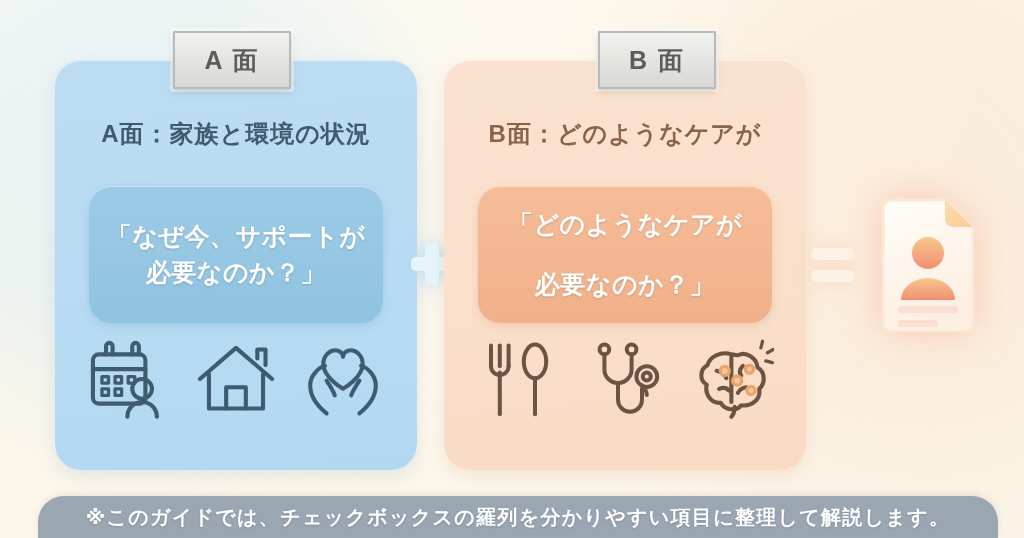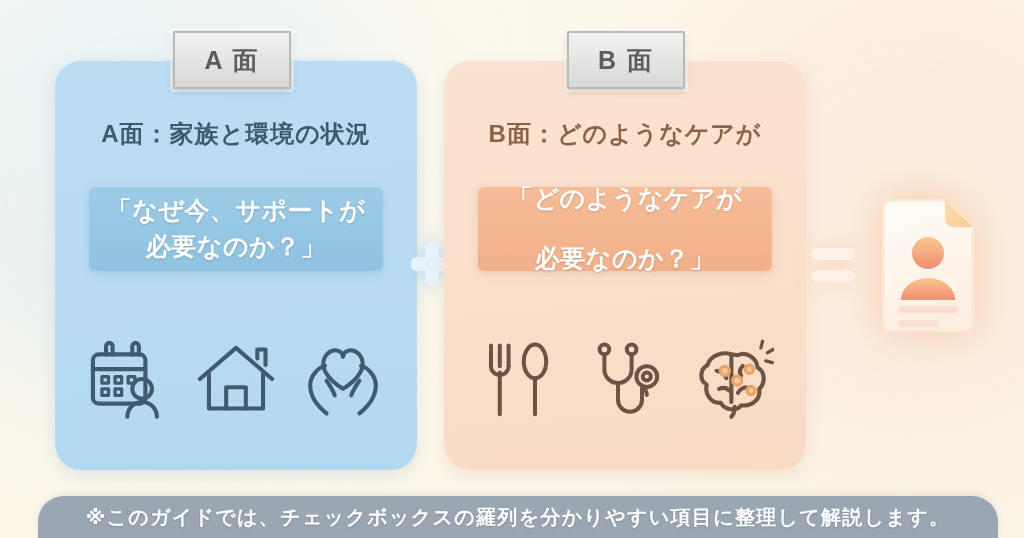--- a/index.html
+++ b/index.html
@@ -60,21 +60,21 @@
     border-radius: 1px;
     background: linear-gradient(180deg, #f2f2f0 0%, #e3e3e1 55%, #d8d8d6 100%);
     border: 2.5px solid #b9b9b7;
     box-shadow: 0 3px 7px rgba(120,120,115,.28),
                 0 0 0 3px rgba(255,255,255,.55);
     display: flex;
     align-items: center;
     justify-content: center;
   }
   .badge.a { left: 173px; }
-  .badge.b { left: 567px; }
+  .badge.b { left: 598px; }
   .badge-label {
     font-size: 25px;
     font-weight: bold;
     color: #5c5c5a;
     letter-spacing: 2px;
   }
 
   
   .panel-heading {
     position: absolute;
@@ -85,22 +85,22 @@
     font-weight: bold;
     letter-spacing: 1px;
   }
   .panel-heading.a { left: 55px;  color: #3e5a6e; }
   .panel-heading.b { left: 444px; color: #8b6348; }
 
   
   .question {
     position: absolute;
     top: 186px;
-    width: 294px; height: 85px;
-    border-radius: 6px;
+    width: 294px; height: 137px;
+    border-radius: 22px;
     display: flex;
     flex-direction: column;
     align-items: center;
     justify-content: center;
     text-align: center;
     font-size: 25px;
     font-weight: bold;
     color: #ffffff;
     line-height: 1.42;
     letter-spacing: .5px;

